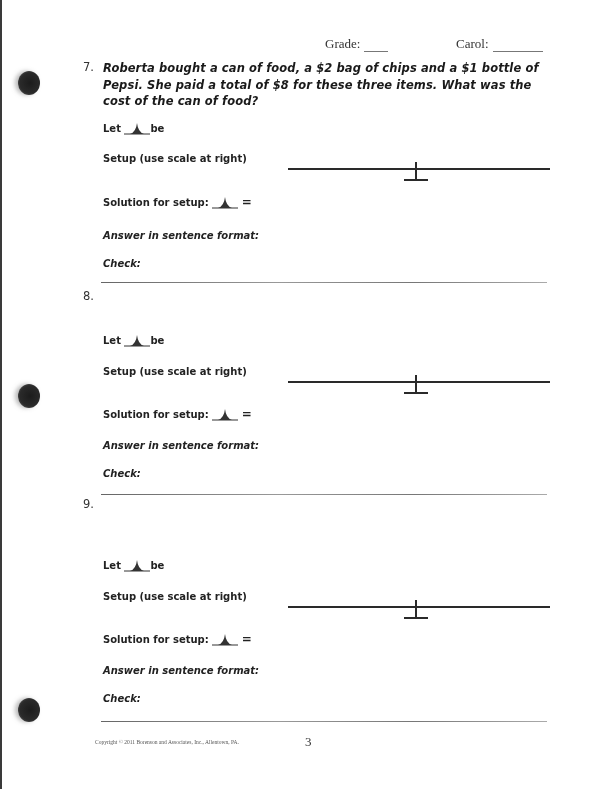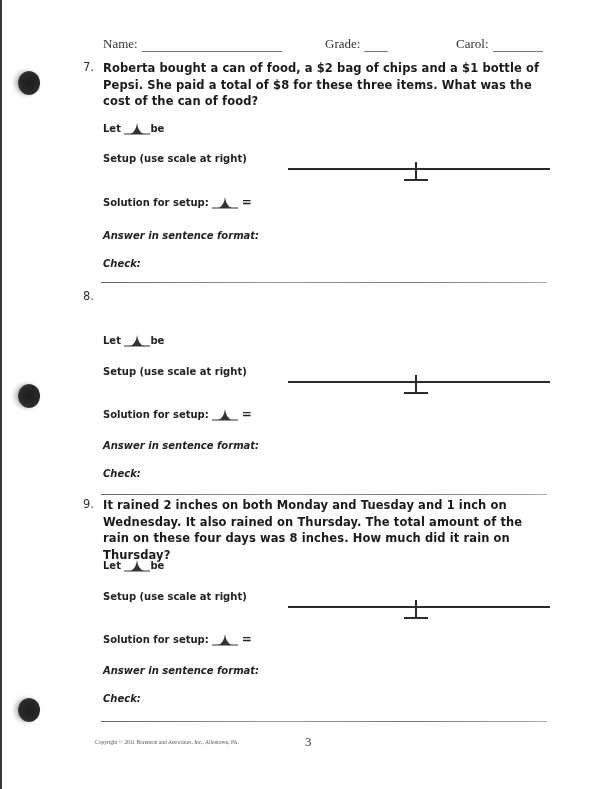--- a/index.html
+++ b/index.html
@@ -20,20 +20,21 @@
       font-family: "Liberation Serif", serif; font-size: 13px; color: #333;
     }
     .header .field { position: absolute; top: 0; white-space: nowrap; }
     .header .line { display: inline-block; border-bottom: 1px solid #777; vertical-align: bottom; height: 10px; margin-left: 4px; }
     .problem { position: absolute; left: 83px; width: 470px; }
     .num { position: absolute; left: 0; top: 0; font-size: 11.5px; color: #333; }
     .question {
       position: absolute; left: 20px; top: 0; width: 440px;
       font-size: 11.5px; line-height: 16.5px; color: #1a1a1a; font-weight: bold;
       letter-spacing: 0.1px;
+      font-style: italic;
     }
     .label { position: absolute; left: 20px; font-size: 10px; font-weight: bold; color: #222; white-space: nowrap; }
     .label.italic { font-style: italic; }
     .tri { display: inline-block; vertical-align: middle; }
     .scale { position: absolute; left: 205px; width: 262px; height: 30px; }
     .scale .beam { position: absolute; left: 0; top: 6px; width: 262px; height: 2px; background: #2a2a2a; }
     .scale .post { position: absolute; left: 127px; top: 0px; width: 2px; height: 18px; background: #2a2a2a; }
     .scale .base { position: absolute; left: 116px; top: 17px; width: 24px; height: 2px; background: #2a2a2a; }
     .divider { position: absolute; left: 101px; width: 446px; height: 1px; background: linear-gradient(to right, #666, #999 40%, #777 70%, #aaa); }
     .footer-copy { position: absolute; left: 95px; top: 739px; font-family: "Liberation Serif", serif; font-size: 5.5px; color: #555; }
@@ -41,23 +42,20 @@
   </style>
 </head>
 <body>
 
 <div class="page-edge"></div>
 <div class="hole" style="top:71px"></div>
 <div class="hole" style="top:384px"></div>
 <div class="hole" style="top:698px"></div>
 
 <div class="header">
-  <span class="field" style="left:0">
-    <span>Name:</span><span class="line" style="width:140px"></span>
-  </span>
   <span class="field" style="left:222px">
     <span>Grade:</span><span class="line" style="width:24px"></span>
   </span>
   <span class="field" style="left:353px">
     <span>Carol:</span><span class="line" style="width:50px"></span>
   </span>
 </div>
 
 <div class="problem" style="top:60px; height:220px">
   <span class="num">7.</span>
@@ -111,21 +109,20 @@
       </svg>
     <span style="font-size:12px">=</span>
   </div>
   <div class="label italic" style="top:151px">Answer in sentence format:</div>
   <div class="label italic" style="top:179px">Check:</div>
 </div>
 <div class="divider" style="top:494px"></div>
 
 <div class="problem" style="top:497px; height:225px">
   <span class="num">9.</span>
-  <div class="question">It rained 2 inches on both Monday and Tuesday and 1 inch on Wednesday. It also rained on Thursday. The total amount of the rain on these four days was 8 inches. How much did it rain on Thursday?</div>
   <div class="label" style="top:62px">
     <span>Let</span>
     <svg class="tri" width="26" height="14" viewBox="0 0 26 14">
         <line x1="0" y1="12" x2="26" y2="12" stroke="#333" stroke-width="1"></line>
         <path d="M6 12 Q12 10 13 1 Q14 10 20 12 Z" fill="#333"></path>
       </svg><span>be</span>
   </div>
   <div class="label" style="top:94px">Setup (use scale at right)</div>
   <div class="scale" style="top:103px">
     <div class="beam"></div>

